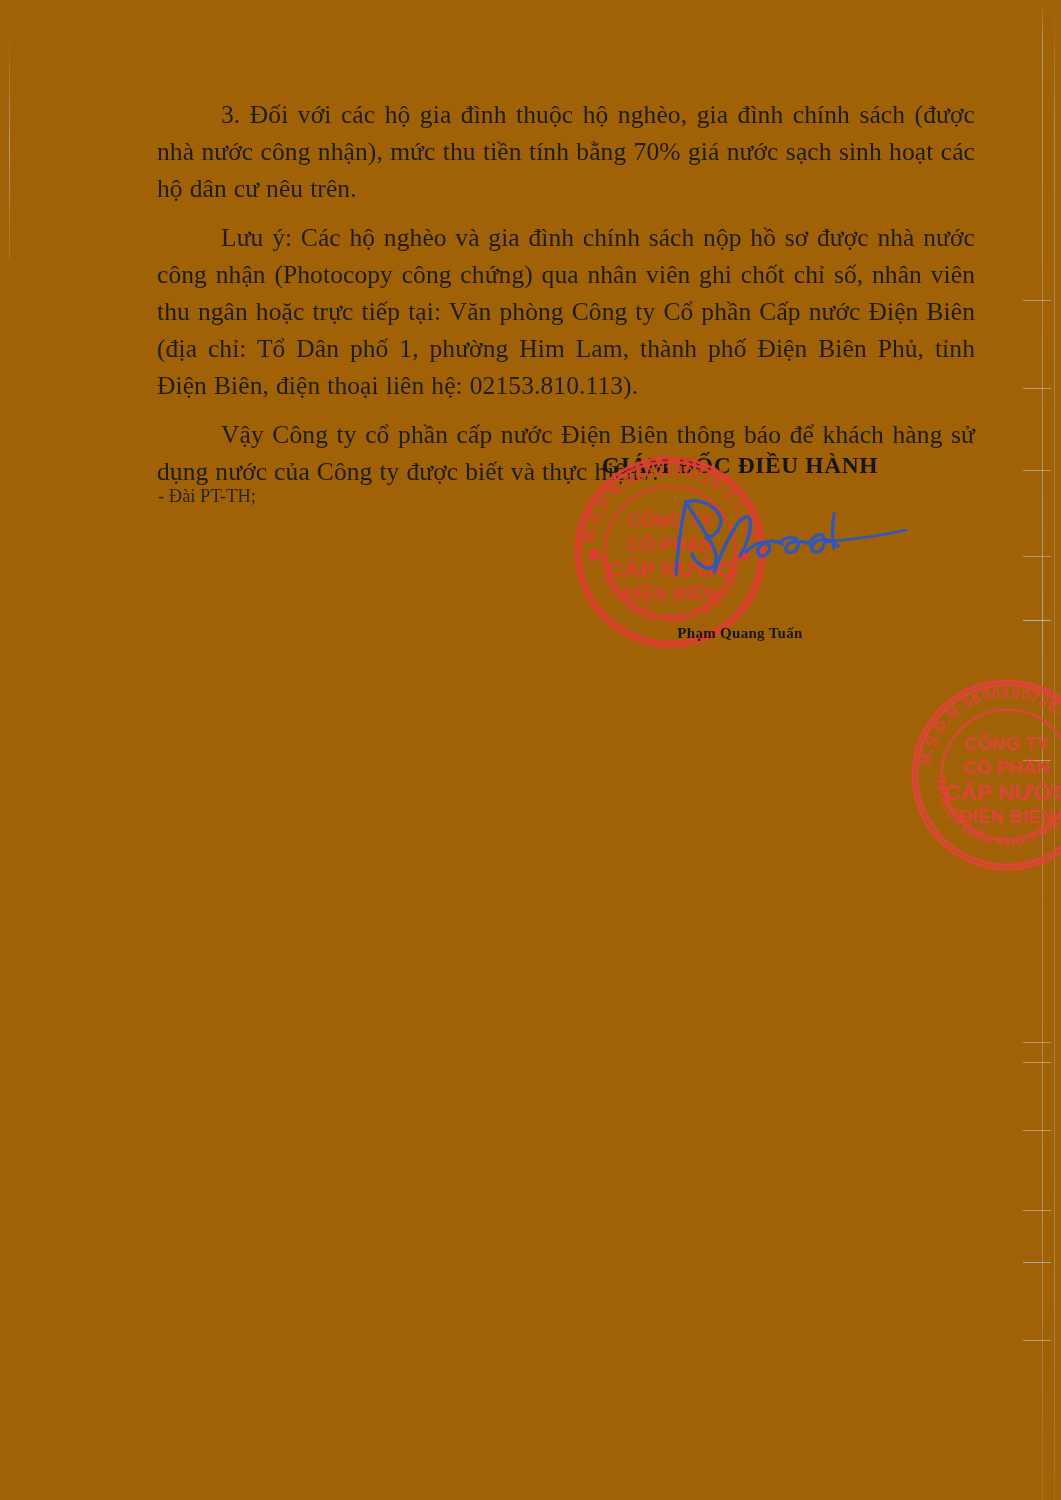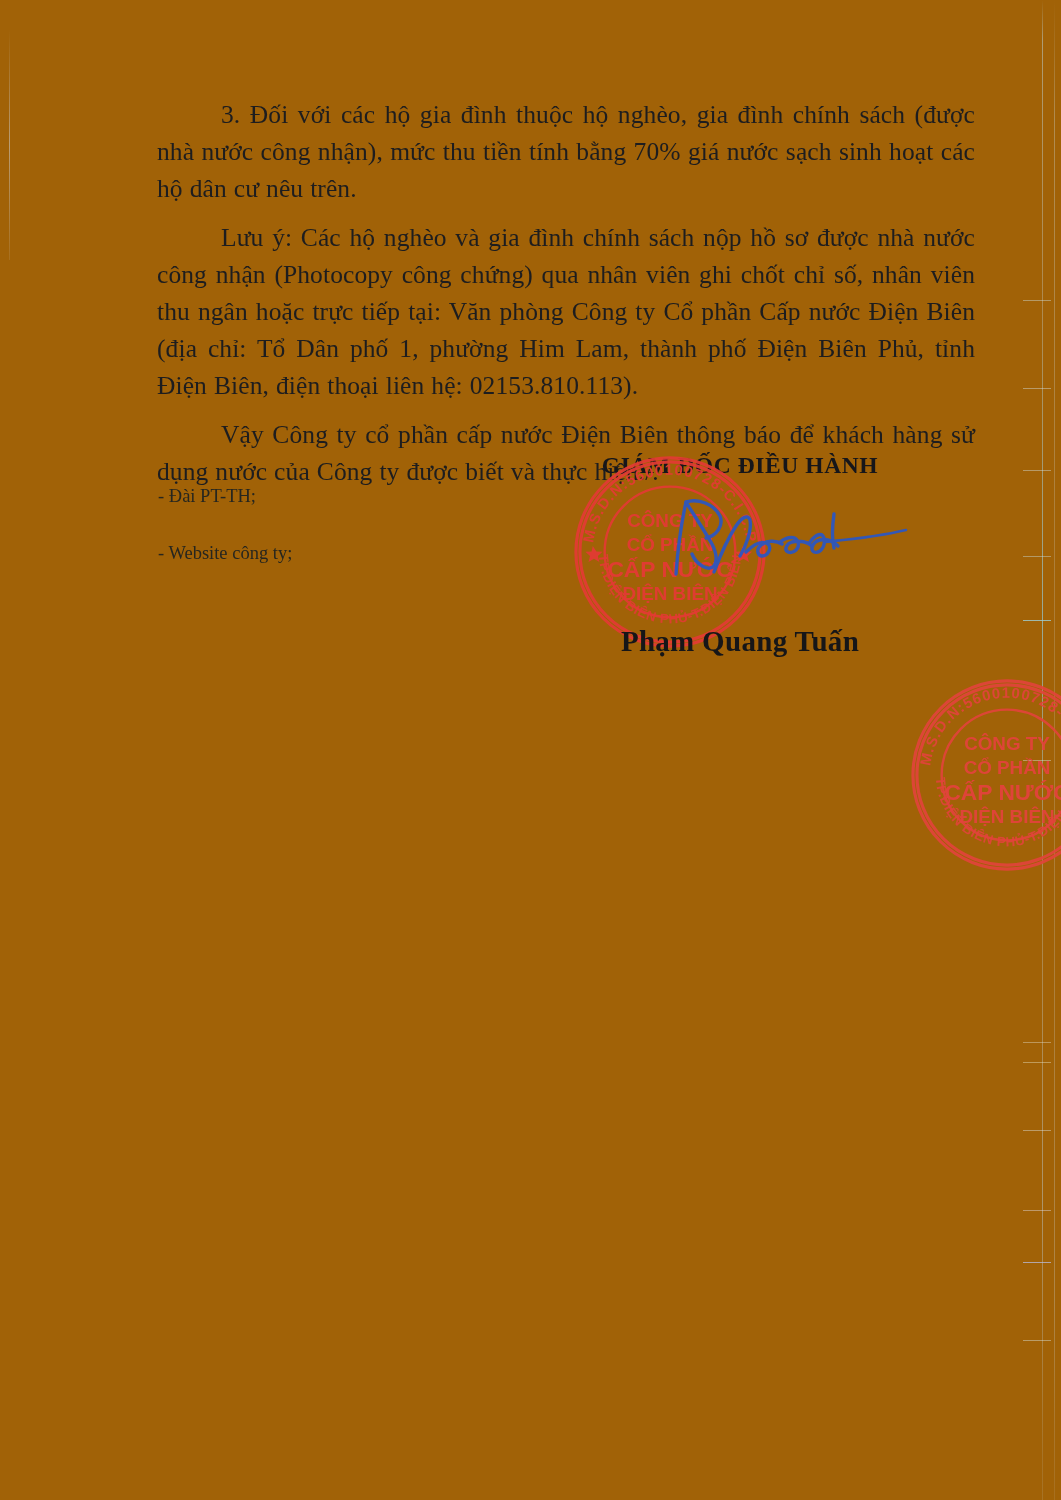--- a/index.html
+++ b/index.html
@@ -122,21 +122,21 @@
     color: #16161a;
     white-space: nowrap;
   }
   .sig-name {
     position: absolute;
     left: 540px;
     top: 625px;
     width: 400px;
     text-align: center;
     font-weight: bold;
-    font-size: 29px;
+    font-size: 15px;
     letter-spacing: 0.3px;
     color: #161618;
     white-space: nowrap;
   }
 
   
   .stamp {
     position: absolute;
     pointer-events: none;
   }
@@ -184,21 +184,20 @@
   <div class="scan-tick" style="top:1340px;background:#d9e6e2;"></div>
 
   <div class="body-block">
     <p class="para">3. Đối với các hộ gia đình thuộc hộ nghèo, gia đình chính sách (được nhà nước công nhận), mức thu tiền tính bằng 70% giá nước sạch sinh hoạt các hộ dân cư nêu trên.</p>
     <p class="para">Lưu ý: Các hộ nghèo và gia đình chính sách nộp hồ sơ được nhà nước công nhận (Photocopy công chứng) qua nhân viên ghi chốt chỉ số, nhân viên thu ngân hoặc trực tiếp tại: Văn phòng Công ty Cổ phần Cấp nước Điện Biên  (địa chỉ: Tổ Dân phố 1, phường Him Lam, thành phố Điện Biên Phủ, tỉnh Điện Biên, điện thoại liên hệ: 02153.810.113).</p>
     <p class="para last">Vậy Công ty cổ phần cấp nước Điện Biên thông báo để khách hàng sử dụng nước của Công ty được biết và thực hiện./.</p>
   </div>
 
   <div class="recipients">
     <div class="recipients-item">- Đài PT-TH;</div>
-    <div class="recipients-item">- Website công ty;</div>
   </div>
 
   <div class="sig-block">
     <div class="sig-title">GIÁM ĐỐC ĐIỀU HÀNH</div>
   </div>
 
   <svg class="stamp stamp-main" viewBox="0 0 200 200">
     <defs>
       <path id="arcTop" d="M 22,100 A 78,78 0 0 1 178,100" fill="none"></path>
       <path id="arcBottom" d="M 28,100 A 72,72 0 0 0 172,100" fill="none"></path>

